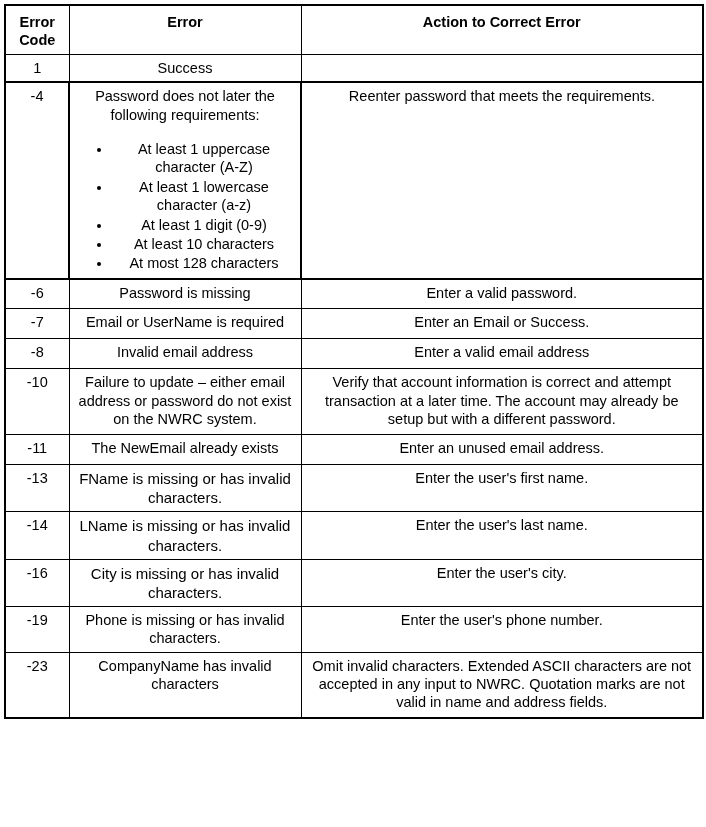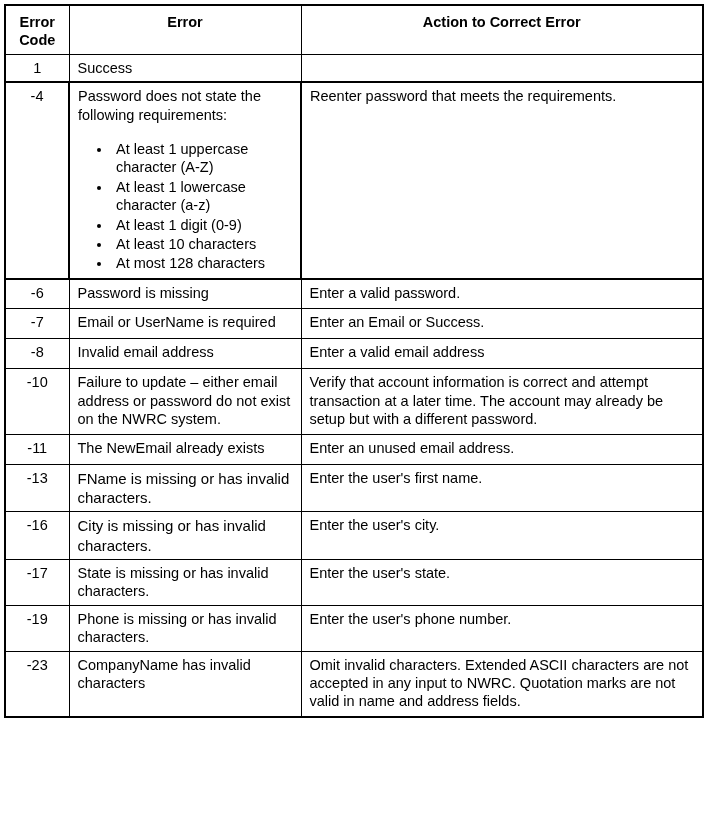--- a/index.html
+++ b/index.html
@@ -26,20 +26,21 @@
   col.c-code  { width: 64px; }
   col.c-error { width: 232px; }
   col.c-action{ width: 402px; }
   th, td {
     border: 1px solid #000;
     vertical-align: top;
     padding: 4px 8px;
     font-size: 14.5px;
     line-height: 1.27;
     overflow: hidden;
+    text-align: center;
   }
   th {
     font-weight: bold;
     text-align: center;
     padding-top: 7px;
   }
   tr.header-row { height: 49px; }
   td.code-cell {
     text-align: center;
     padding-left: 2px;
@@ -84,21 +85,21 @@
 
       <tr class="r-success">
         <td class="code-cell">1</td>
         <td>Success</td>
         <td></td>
       </tr>
 
       <tr class="thick-row r-4">
         <td class="code-cell">-4</td>
         <td>
-          <div>Password does not state the following requirements:</div>
+          <div>Password does not later the following requirements:</div>
           <ul class="req-list">
             <li>At least 1 uppercase character (A-Z)</li>
             <li>At least 1 lowercase character (a-z)</li>
             <li>At least 1 digit (0-9)</li>
             <li>At least 10 characters</li>
             <li>At most 128 characters</li>
           </ul>
         </td>
         <td>Reenter password that meets the requirements.</td>
       </tr>
@@ -132,33 +133,33 @@
         <td>The NewEmail already exists</td>
         <td>Enter an unused email address.</td>
       </tr>
 
       <tr class="r-2line">
         <td class="code-cell">-13</td>
         <td class="lg">FName is missing or has invalid characters.</td>
         <td>Enter the user's first name.</td>
       </tr>
 
+      <tr class="r-2line">
+        <td class="code-cell">-14</td>
+        <td class="lg">LName is missing or has invalid characters.</td>
+        <td>Enter the user's last name.</td>
+      </tr>
 
 
       <tr class="r-2line">
         <td class="code-cell">-16</td>
         <td class="lg">City is missing or has invalid characters.</td>
         <td>Enter the user's city.</td>
       </tr>
 
-      <tr class="r-2line">
-        <td class="code-cell">-17</td>
-        <td>State is missing or has invalid characters.</td>
-        <td>Enter the user's state.</td>
-      </tr>
 
 
       <tr class="r-2line">
         <td class="code-cell">-19</td>
         <td>Phone is missing or has invalid characters.</td>
         <td>Enter the user's phone number.</td>
       </tr>
 
       <tr class="r-3line">
         <td class="code-cell">-23</td>

